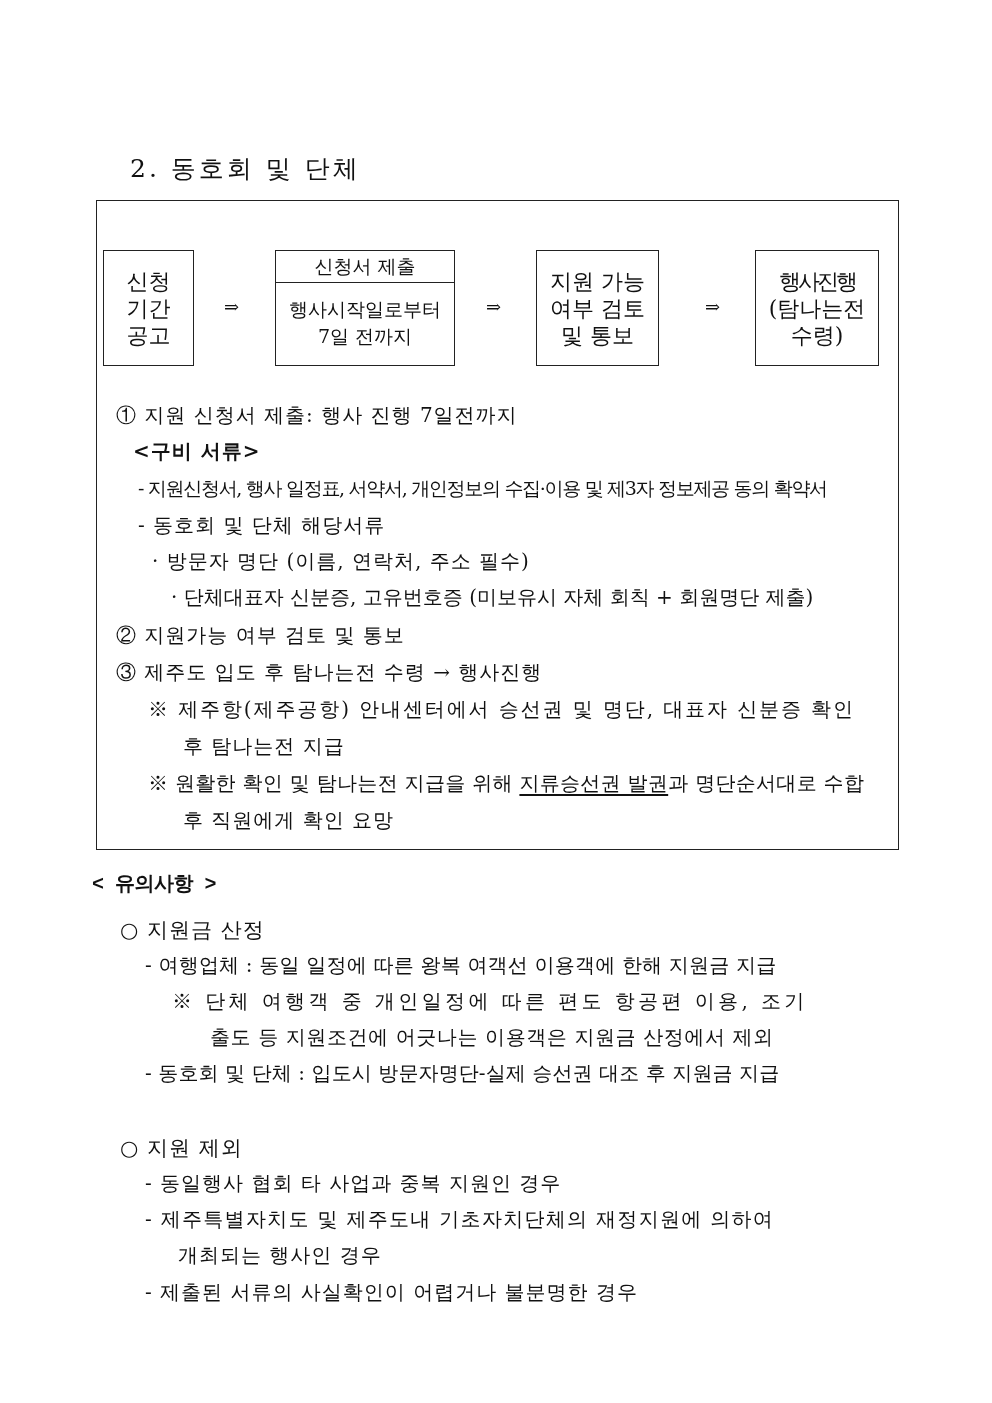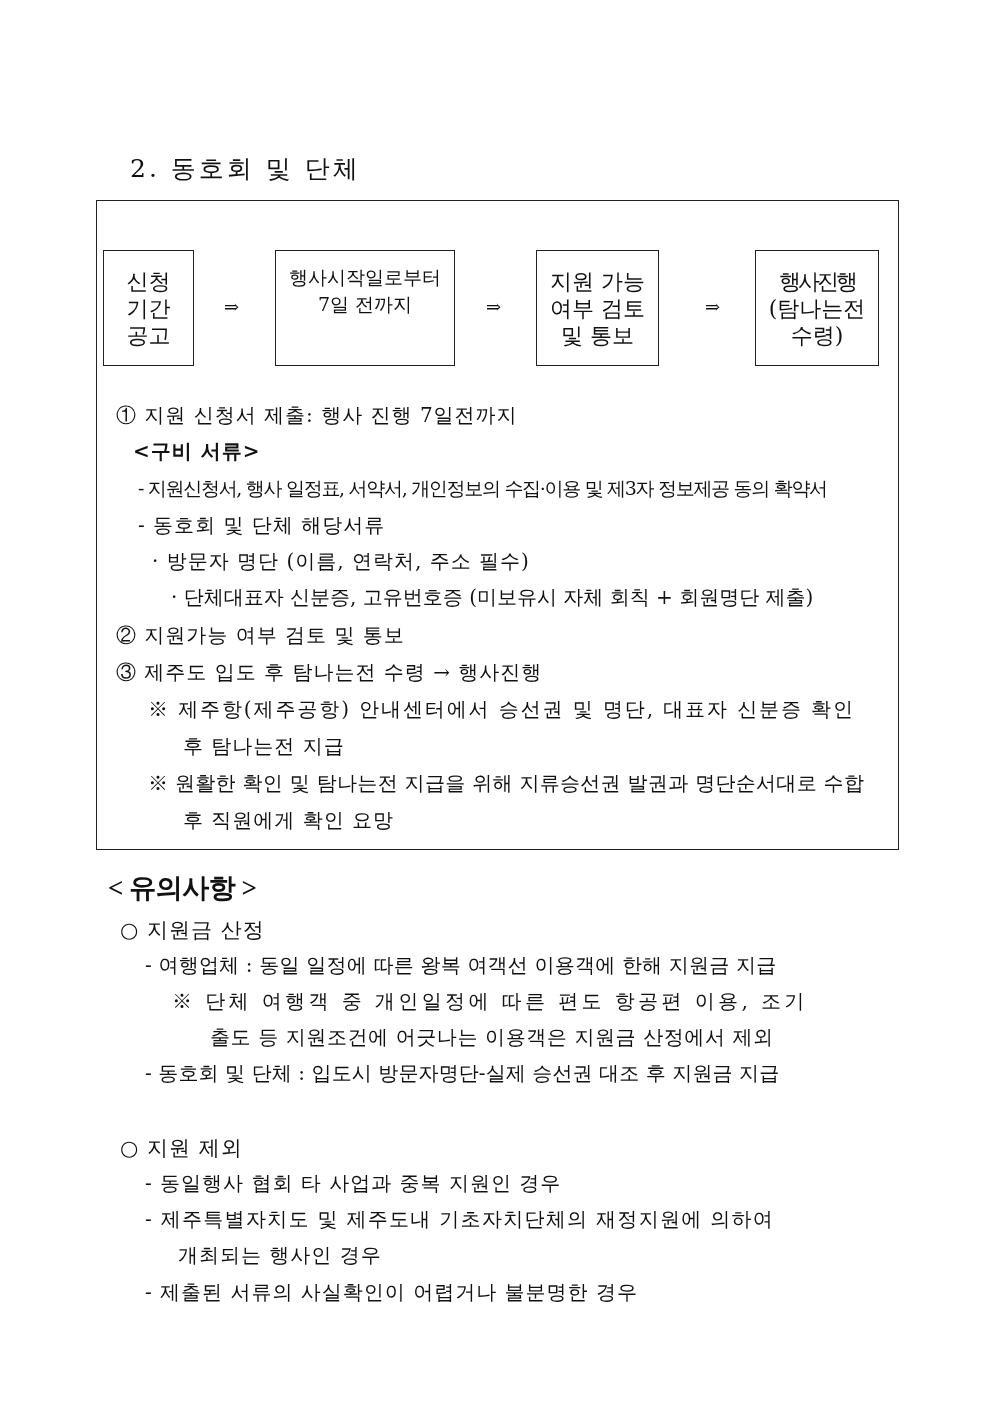--- a/index.html
+++ b/index.html
@@ -13,38 +13,39 @@
   .frame { left: 96px; top: 200px; width: 803px; height: 650px; border: 1.5px solid #222; box-sizing: border-box; }
   .box { position: absolute; border: 1.5px solid #222; box-sizing: border-box; display: flex; flex-direction: column; align-items: center; justify-content: center; font-size: 22px; line-height: 27px; text-align: center; }
   .box .line { display: block; }
   .box-split { position: absolute; border: 1.5px solid #222; box-sizing: border-box; font-size: 19px; text-align: center; }
   .box-split .head { height: 32px; line-height: 30px; border-bottom: 1.5px solid #222; box-sizing: border-box; }
   .box-split .body { display: flex; flex-direction: column; justify-content: center; align-items: center; height: 80px; line-height: 27px; }
   .arrow { position: absolute; font-size: 18px; }
   .txt { font-size: 20px; letter-spacing: 1px; }
   .txt-cond { font-size: 19px; letter-spacing: -0.4px; }
   .bold { font-weight: bold; }
-  .u { text-underline-offset: 4px; }
-  .notice-title { left: 108px; top: 870px; font-size: 27px; font-weight: bold; font-family: Liberation Serif, serif; letter-spacing: -0.5px; }
+  .u { text-decoration: underline; text-underline-offset: 4px; }
+  .notice-title { left: 92px; top: 870px; font-size: 20px; font-weight: bold; font-family: Liberation Mono, monospace; letter-spacing: -0.5px; }
 </style>
 </head>
 <body>
 
 <div class="abs section-title">2. 동호회 및 단체</div>
 
 <div class="abs frame"></div>
 
 <div class="box" style="left:103px; top:250px; width:91px; height:116px;">
   <span class="line">신청</span>
   <span class="line">기간</span>
   <span class="line">공고</span>
 </div>
 <div class="arrow" style="left:224px; top:296px;">⇒</div>
 
 <div class="box-split" style="left:275px; top:250px; width:180px; height:116px;">
+  <div class="head">신청서 제출</div>
   <div class="body">
     <span>행사시작일로부터</span>
     <span>7일 전까지</span>
   </div>
 </div>
 <div class="arrow" style="left:486px; top:296px;">⇒</div>
 
 <div class="box" style="left:536px; top:250px; width:123px; height:116px;">
   <span class="line">지원 가능</span>
   <span class="line">여부 검토</span>

